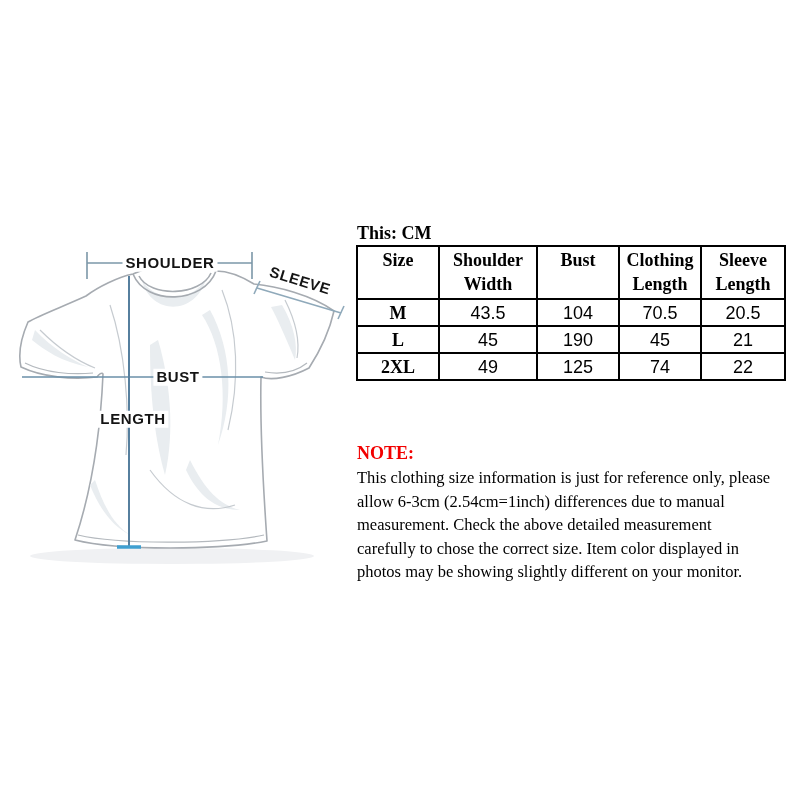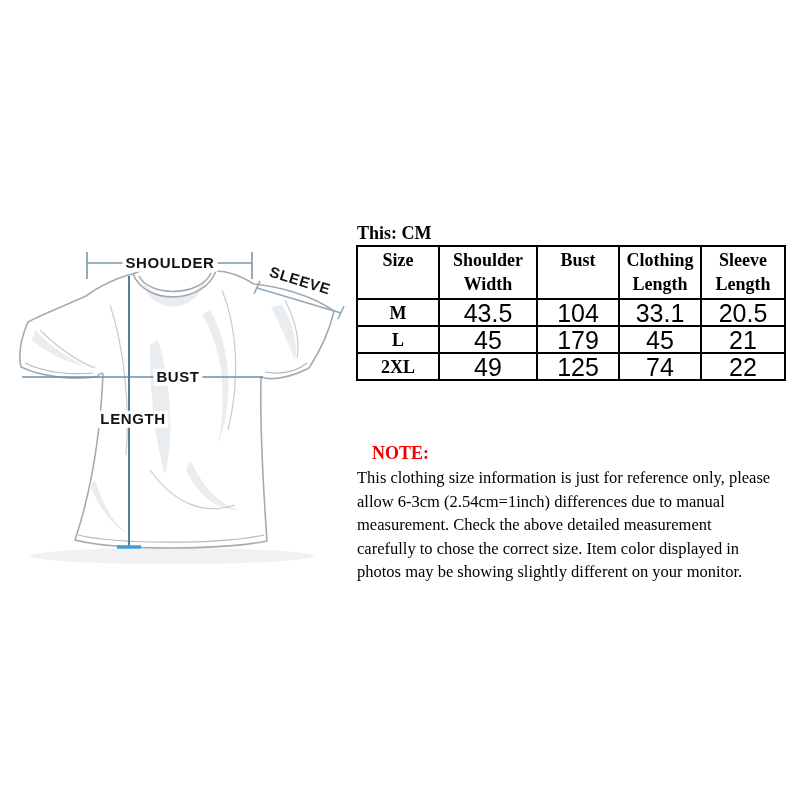--- a/index.html
+++ b/index.html
@@ -30,30 +30,30 @@
   }
   .size-table th, .size-table td {
     border:2px solid #000; text-align:center; padding:0; overflow:hidden;
   }
   .size-table th {
     font-family:"Liberation Serif", serif; font-weight:bold; font-size:18px;
     height:50px; vertical-align:top; white-space:pre-line; line-height:24px; padding-top:1px;
   }
   .size-table td {
     height:25px; font-family:"Liberation Sans", sans-serif;
-    font-size:25px; line-height:22px; color:#000;
+    font-size:18px; line-height:22px; color:#000;
   }
   .size-table td.size-cell {
     font-family:"Liberation Serif", serif; font-size:18px; font-weight:600;
   }
   
   .note { position:absolute; left:357px; top:443px; }
   .note-heading {
     font-family:"Liberation Serif", serif; font-weight:bold; font-size:18px;
-    color:#f20000; margin:0 0 3px 15px; line-height:20px;
+    color:#f20000; margin:0 0 3px 0; line-height:20px;
   }
   .note-body {
     font-family:"Liberation Serif", serif; font-size:16.5px; color:#000;
     line-height:23.5px; white-space:pre; margin:0;
   }
 </style>
 </head>
 <body>
 
 <div class="page">
@@ -150,27 +150,27 @@
 Length</th>
         <th>Sleeve
 Length</th>
       </tr>
     </thead>
     <tbody>
       <tr>
         <td class="size-cell">M</td>
         <td>43.5</td>
         <td>104</td>
-        <td>33.1</td>
+        <td>70.5</td>
         <td>20.5</td>
       </tr>
       <tr>
         <td class="size-cell">L</td>
         <td>45</td>
-        <td>179</td>
+        <td>190</td>
         <td>45</td>
         <td>21</td>
       </tr>
       <tr>
         <td class="size-cell">2XL</td>
         <td>49</td>
         <td>125</td>
         <td>74</td>
         <td>22</td>
       </tr>

